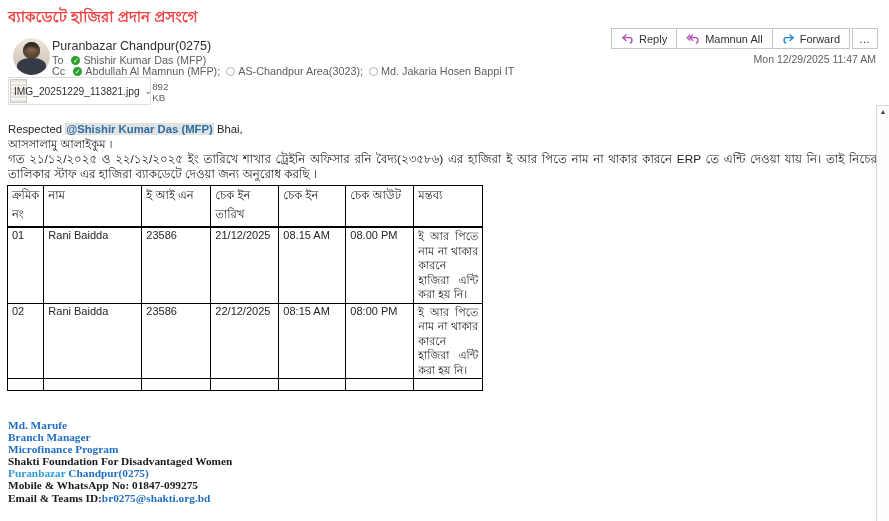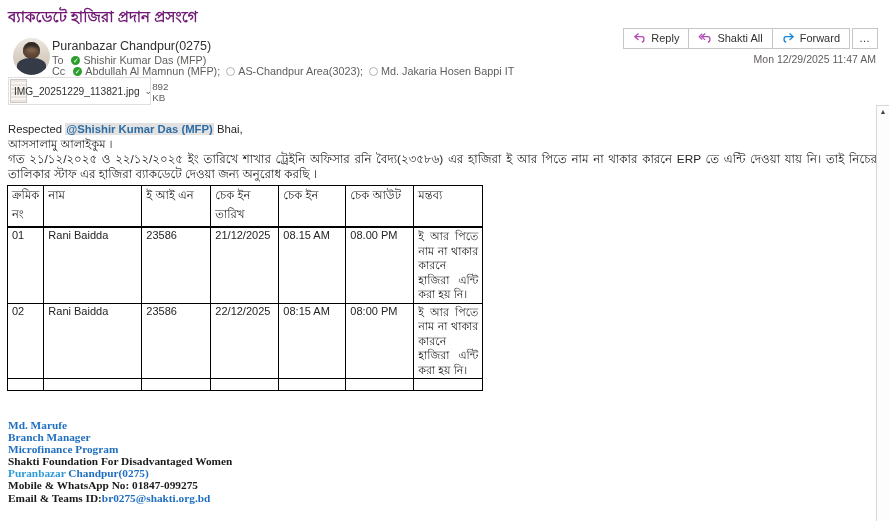--- a/index.html
+++ b/index.html
@@ -5,26 +5,26 @@
   html,body{margin:0;padding:0;}
   body{
     width:889px;height:521px;position:relative;overflow:hidden;
     background:#ffffff;
     font-family:"Liberation Sans","DejaVu Sans",sans-serif;
     color:#242424;
   }
   
   .subject{
     position:absolute;left:8px;top:5px;
-    font-size:15px;font-weight:600;color:#701a75;
+    font-size:15px;font-weight:600;color:#ef4444;
   }
   
   .actions{position:absolute;top:28px;right:11px;display:flex;align-items:stretch;}
   .btn{
-    display:flex;align-items:flex-start;gap:5px;
+    display:flex;align-items:center;gap:5px;
     border:1px solid #c8c6c4;background:#fff;
     font-size:11px;color:#323130;padding:3px 9px;height:21px;box-sizing:border-box;
     cursor:pointer;font-family:inherit;
   }
   .btn+.btn{margin-left:-1px;}
   .btn.more{margin-left:2px;padding:3px 6px;font-size:11px;letter-spacing:1px;color:#323130;}
   .btn svg{display:block;}
   .sent-date{
     position:absolute;top:53px;right:13px;
     font-size:10.5px;color:#605e5c;
@@ -106,21 +106,21 @@
         </svg>
     </span>
     <span>Reply</span>
   </button>
   <button class="btn">
     <span>
       <svg width="14" height="12" viewBox="0 0 14 12">
           <path d="M4.2 1.8 L1.2 4.7 L4.2 7.6 M7.2 1.5 L3.6 4.7 L7.2 7.9 M3.6 4.7 H10 C12.5 4.7 12.8 9.8 9.8 10.2" fill="none" stroke="#b04ab5" stroke-width="1.2"></path>
         </svg>
     </span>
-    <span>Shakti All</span>
+    <span>Mamnun All</span>
   </button>
   <button class="btn">
     <span>
       <svg width="13" height="12" viewBox="0 0 13 12">
           <path d="M7.5 1.5 L11.2 4.7 L7.5 7.9 M11.2 4.7 H4 C1.5 4.7 1.2 9.8 4.2 10.2" fill="none" stroke="#1a86d9" stroke-width="1.3"></path>
         </svg>
     </span>
     <span>Forward</span>
   </button>
   <button class="btn more">

